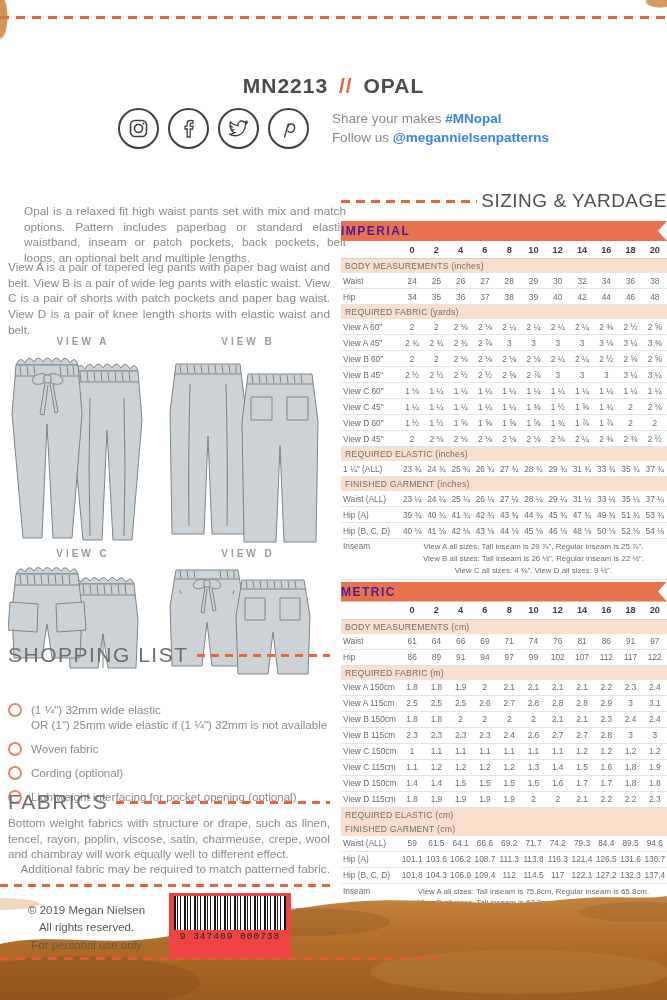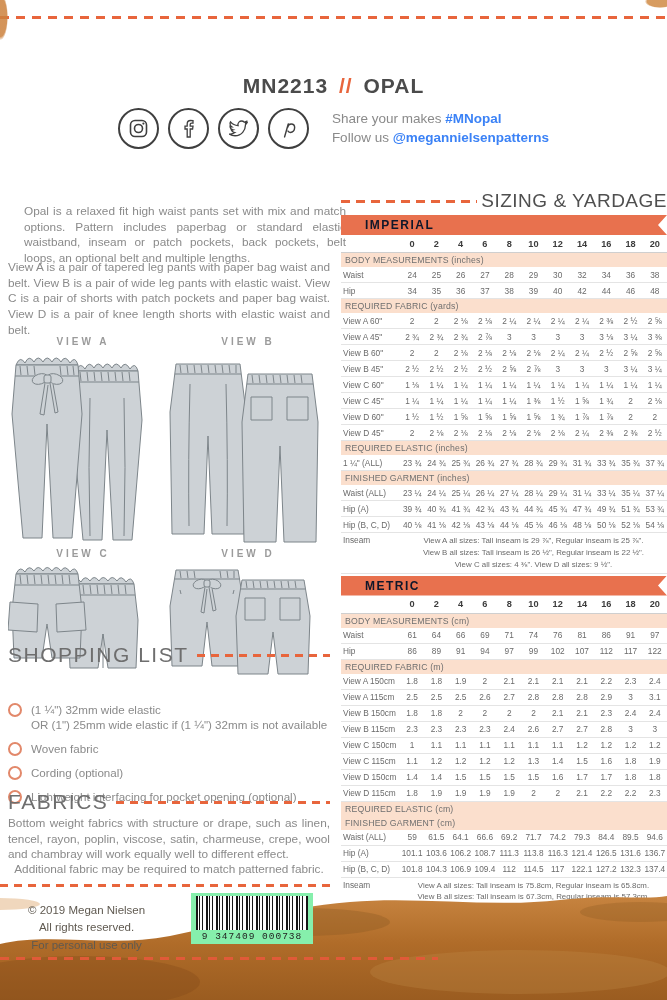--- a/index.html
+++ b/index.html
@@ -45,43 +45,43 @@
     background:repeating-linear-gradient(90deg,var(--accent) 0 8px,transparent 8px 14px);}
   .shop-list{position:absolute;left:8px;width:322px;list-style:none;margin:0;padding:0;}
   .shop-list li{display:flex;margin-bottom:9px;font-size:11.6px;color:#8a8a8a;line-height:1.3;}
   .bullet{width:10px;height:10px;border:2px solid #e2886a;border-radius:50%;
     flex:0 0 auto;margin:1px 9px 0 0;background:#fff;}
   .optional-line:empty{display:none;}
   .bottom-dash{position:absolute;top:884px;left:0;width:332px;height:3px;
     background:repeating-linear-gradient(90deg,var(--accent) 0 8px,transparent 8px 14px);}
   
   .rightcol{position:absolute;left:341px;top:190px;width:326px;}
-  .sy-titlerow{display:flex;align-items:center;height:22px;margin-bottom:3px;}
+  .sy-titlerow{display:flex;align-items:center;height:22px;margin-bottom:9px;}
   .sy-titlerow .dash{flex:1;height:3px;margin-right:4px;
     background:repeating-linear-gradient(90deg,var(--accent) 0 9px,transparent 9px 15px);}
   .sy-titlerow h2{margin:0;font-size:19px;font-weight:400;letter-spacing:.5px;color:#4f4f4f;white-space:nowrap;}
-  .banner{height:20px;background:var(--banner);color:#0f172a;font-size:12px;font-weight:bold;
-    letter-spacing:1.5px;display:flex;align-items:center;padding-left:24px;
+  .banner{height:20px;background:var(--banner);color:#4c1d95;font-size:12px;font-weight:bold;
+    letter-spacing:1.5px;display:flex;align-items:center;padding-left:0;
     clip-path:polygon(0 0,100% 0,calc(100% - 9px) 50%,100% 100%,0 100%);}
   .sz-table{width:100%;font-size:8.3px;color:#6a6a6a;}
   .trow{display:flex;align-items:center;border-bottom:1px solid #e4e4e4;min-height:15px;}
   .sizes-row{font-weight:bold;color:#3c3c3c;font-size:9.2px;min-height:17px;border-bottom:1px solid #cfcfcf;}
   .section-row{background:var(--peach);color:#6f6f6f;padding-left:4px;min-height:14px;
     font-size:8.7px;letter-spacing:.2px;border-bottom:none;}
   .tlabel{flex:0 0 57px;text-align:left;padding-left:2px;white-space:nowrap;}
   .tcell{flex:1;text-align:center;white-space:nowrap;}
   .note-row{align-items:flex-start;padding:2px 0;}
   .note-lines{flex:1;text-align:center;font-size:7.9px;line-height:1.5;color:#6a6a6a;}
   .footnote{margin-top:3px;font-size:8.6px;line-height:1.35;color:#7a7a7a;width:100%;}
   
   .watercolor{position:absolute;left:0;bottom:0;width:667px;height:118px;}
   .copyright{position:absolute;left:28px;top:902px;font-size:11.5px;line-height:1.5;
     color:#5f5950;text-align:center;z-index:4;}
-  .barcode-box{position:absolute;left:191px;top:893px;width:112px;background:#86efac;
-    padding:3px 5px 2px 5px;z-index:4;}
+  .barcode-box{position:absolute;left:169px;top:893px;width:112px;background:#ef4444;
+    padding:3px 5px 17px 5px;z-index:4;}
   .bars{height:34px;background:
     repeating-linear-gradient(90deg,#161616 0 2px,#fff 2px 3px,#161616 3px 4px,#fff 4px 6px,#161616 6px 7px,#fff 7px 10px);}
   .barcode-digits{font-family:"Liberation Mono",monospace;font-size:9.5px;color:#222;
     text-align:center;letter-spacing:1px;margin-top:1px;}
   .site-dash{position:absolute;left:0;top:957px;width:438px;height:3px;z-index:4;
     background:repeating-linear-gradient(90deg,#e05a38 0 9px,transparent 9px 16px);}
   .website{position:absolute;right:8px;top:946px;font-size:17.5px;color:#4c463d;
     letter-spacing:.5px;z-index:4;}
 </style>
 </head>
@@ -255,21 +255,21 @@
       <span class="bullet"></span>
       <span>Lightweight interfacing for pocket opening (optional)</span>
     </li>
   </ul>
 
   <div class="heading-row" style="top:790px;">
     <h2>FABRICS</h2>
     <div class="dashfill"></div>
   </div>
   <p class="ltext" style="top:816px;margin:0;">Bottom weight fabrics with structure or drape, such as linen, tencel, rayon, poplin, viscose, satin, charmeuse, crepe, wool and chambray will work equally well to different effect.</p>
-  <p class="ltext" style="top:862px;margin:0;text-align:center;">Additional fabric may be required to match patterned fabric.</p>
+  <p class="ltext" style="top:862px;margin:0;text-align:right;">Additional fabric may be required to match patterned fabric.</p>
   <div class="bottom-dash"></div>
 
   <div class="rightcol">
     <div class="sy-titlerow">
       <div class="dash"></div>
       <h2>SIZING &amp; YARDAGE</h2>
     </div>
     <div class="banner">IMPERIAL</div>
     <div class="sz-table" id="imperial-table">
         <div class="trow sizes-row">

